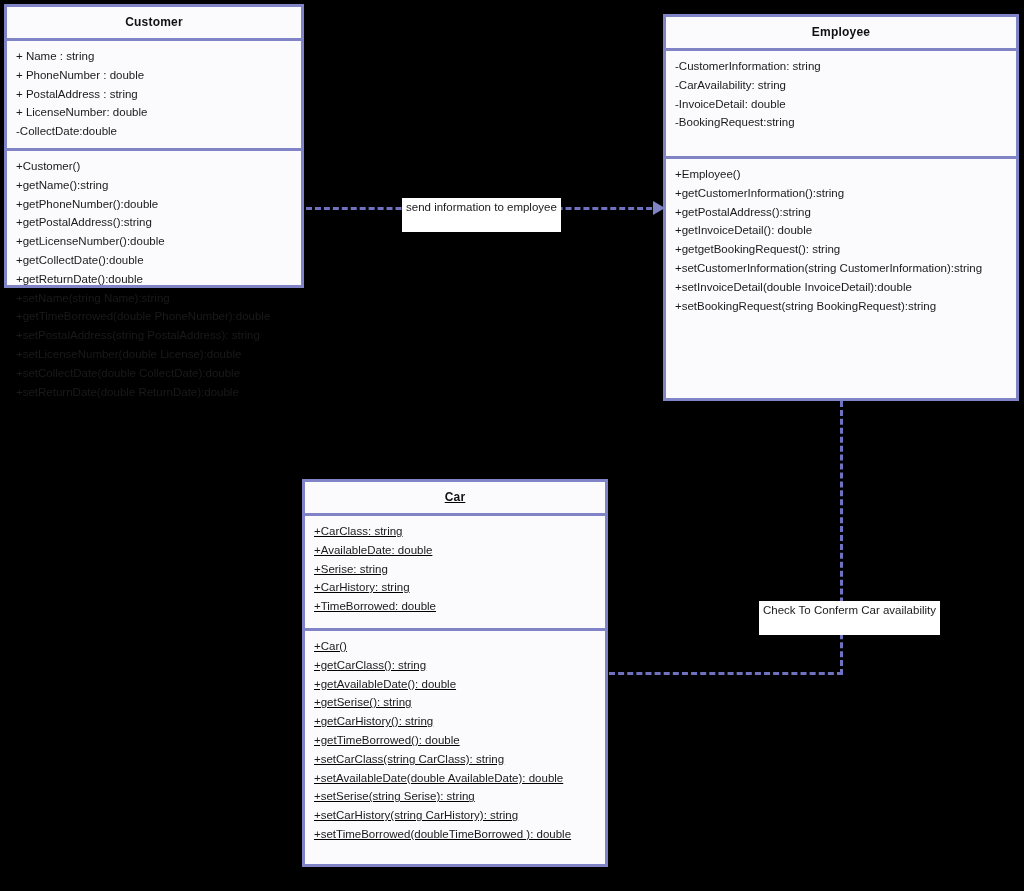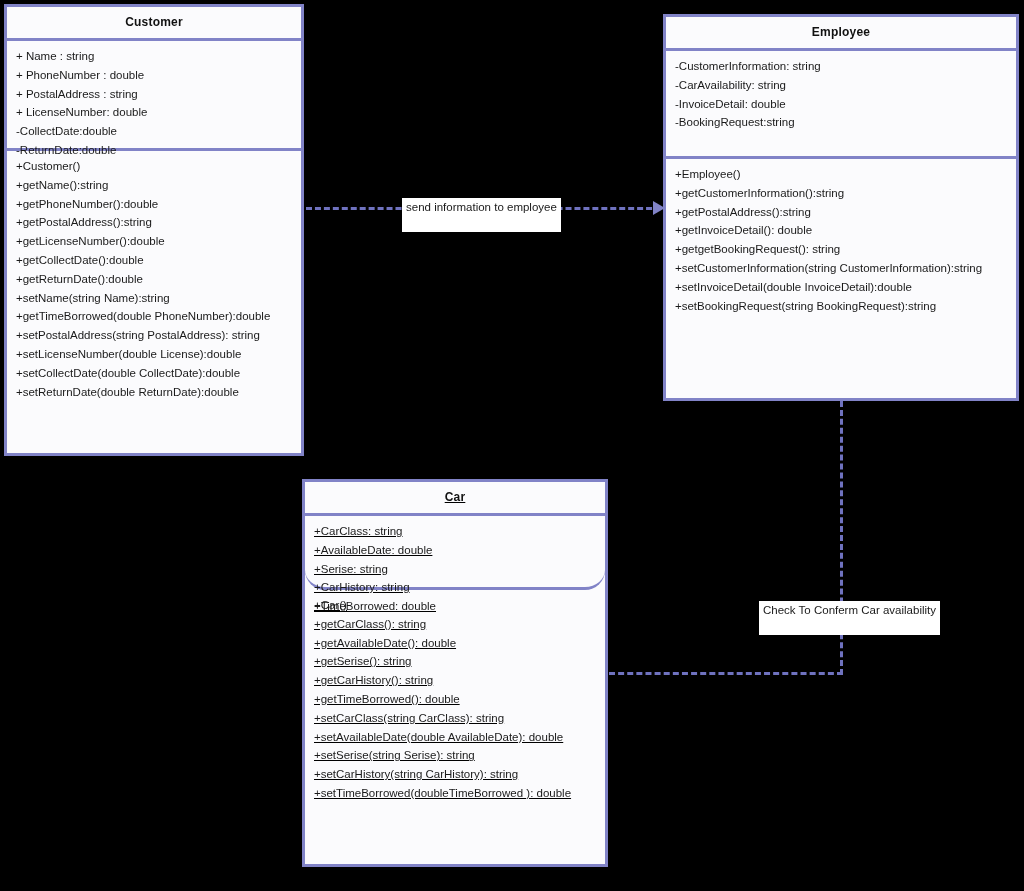--- a/index.html
+++ b/index.html
@@ -84,43 +84,42 @@
     background: #ffffff;
     color: #1a1a1a;
     font-size: 11.5px;
     line-height: 15px;
     padding: 2px 4px 17px 4px;
     white-space: nowrap;
     z-index: 6;
   }
 
   
-  #class-customer { left: 4px;   top: 4px;   width: 300px; height: 452px; }
+  #class-customer { left: 4px;   top: 4px;   width: 300px; height: 284px; }
   #class-employee { left: 663px; top: 14px;  width: 356px; height: 387px; }
   #class-car      { left: 302px; top: 479px; width: 306px; height: 388px; text-decoration: underline; }
 
   #customer-attrs  { height: 110px; }
   #employee-attrs  { height: 108px; }
-  #car-attrs       { height: 74px; border-radius: 20px; }
+  #car-attrs       { height: 115px; }
 </style>
 </head>
 <body>
 
 <div id="canvas">
 
   <div class="uml-class" id="class-customer">
     <div class="uml-title">Customer</div>
 
     <div class="uml-compartment divided" id="customer-attrs">
       <div class="uml-row">+ Name : string</div>
       <div class="uml-row">+ PhoneNumber : double</div>
       <div class="uml-row">+ PostalAddress : string</div>
       <div class="uml-row">+ LicenseNumber: double</div>
       <div class="uml-row">-CollectDate:double</div>
-      <div class="uml-row">-ReturnDate:double</div>
     </div>
 
     <div class="uml-compartment">
       <div class="uml-row">+Customer()</div>
       <div class="uml-row">+getName():string</div>
       <div class="uml-row">+getPhoneNumber():double</div>
       <div class="uml-row">+getPostalAddress():string</div>
       <div class="uml-row">+getLicenseNumber():double</div>
       <div class="uml-row">+getCollectDate():double</div>
       <div class="uml-row">+getReturnDate():double</div>

